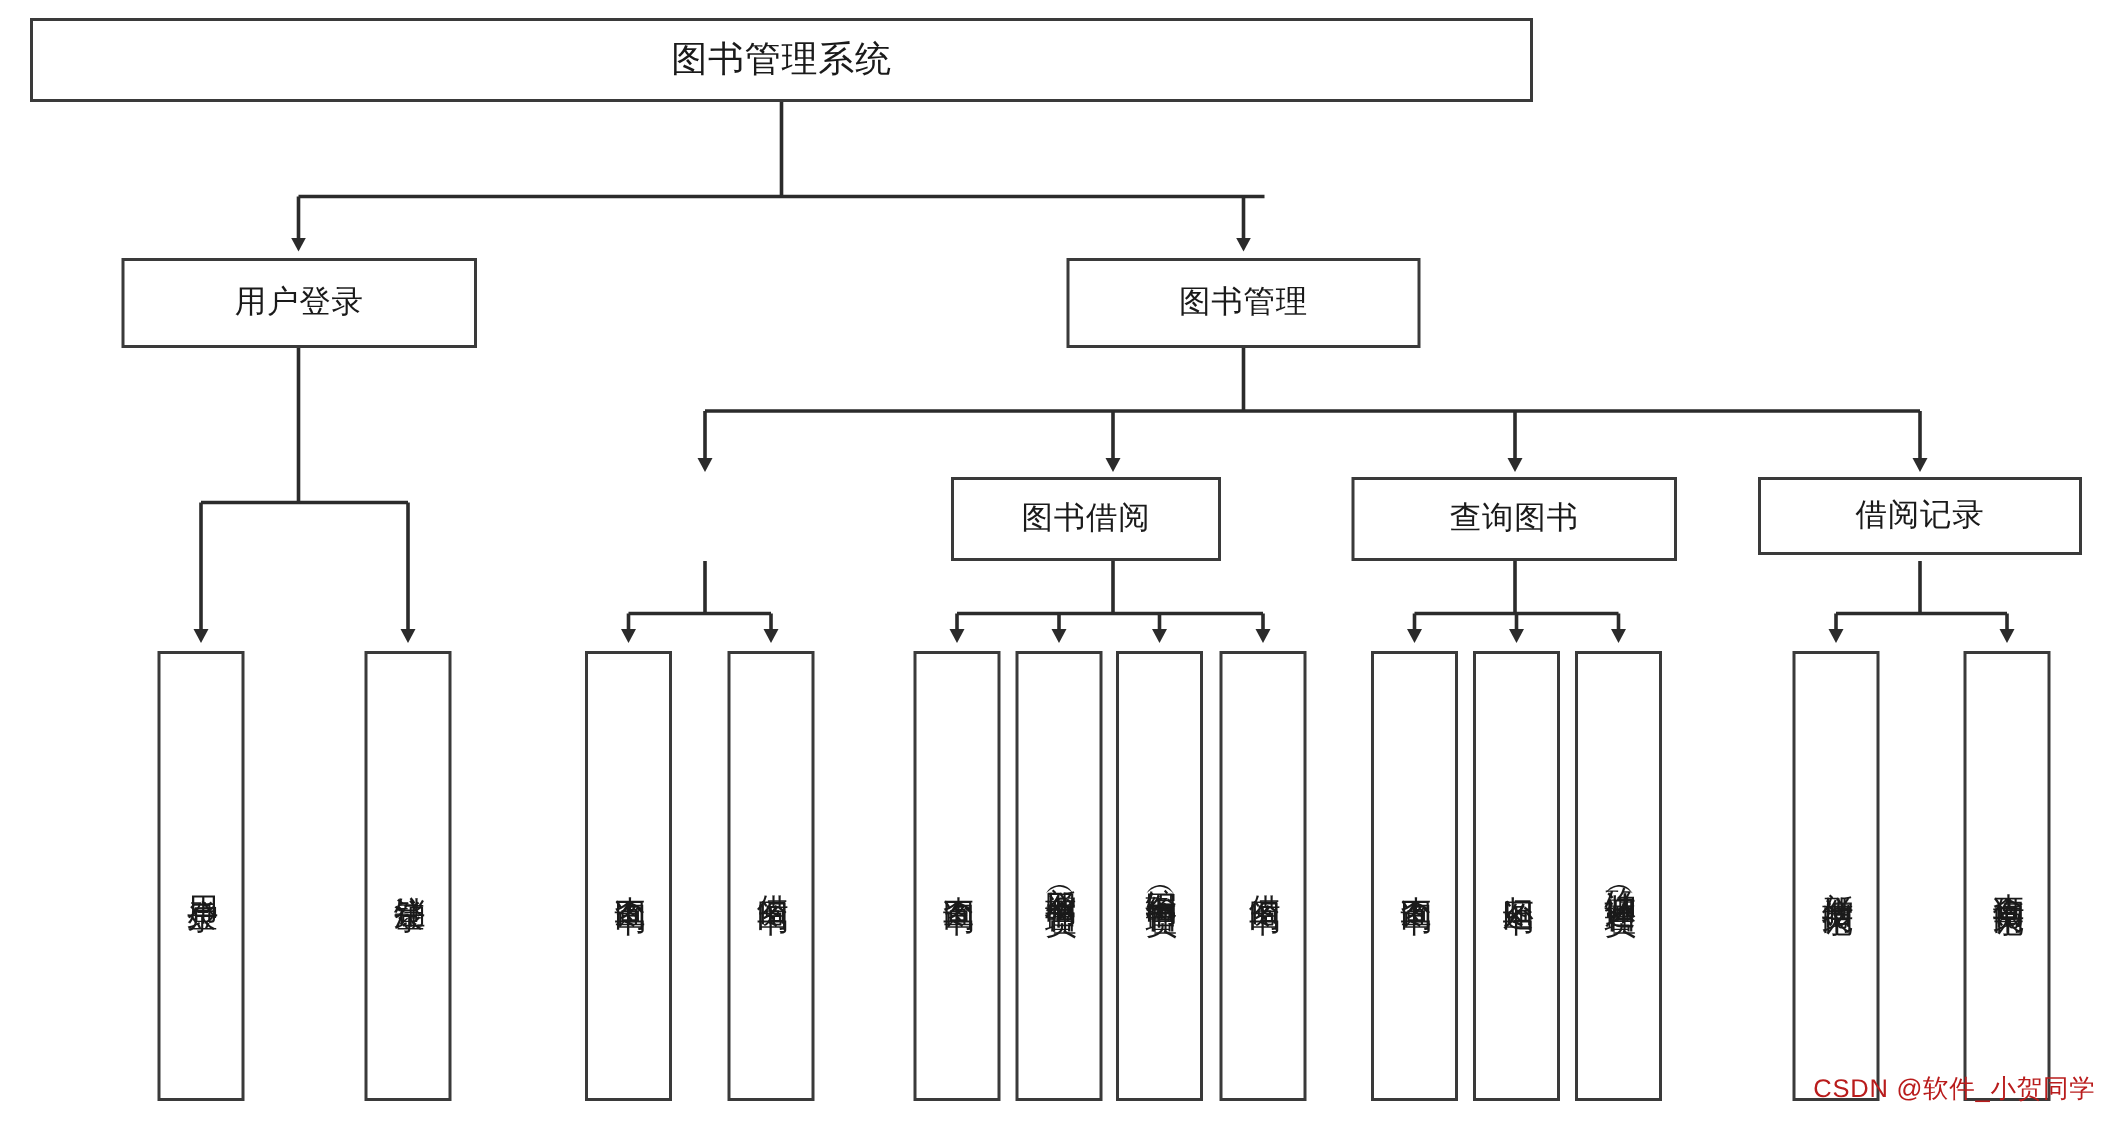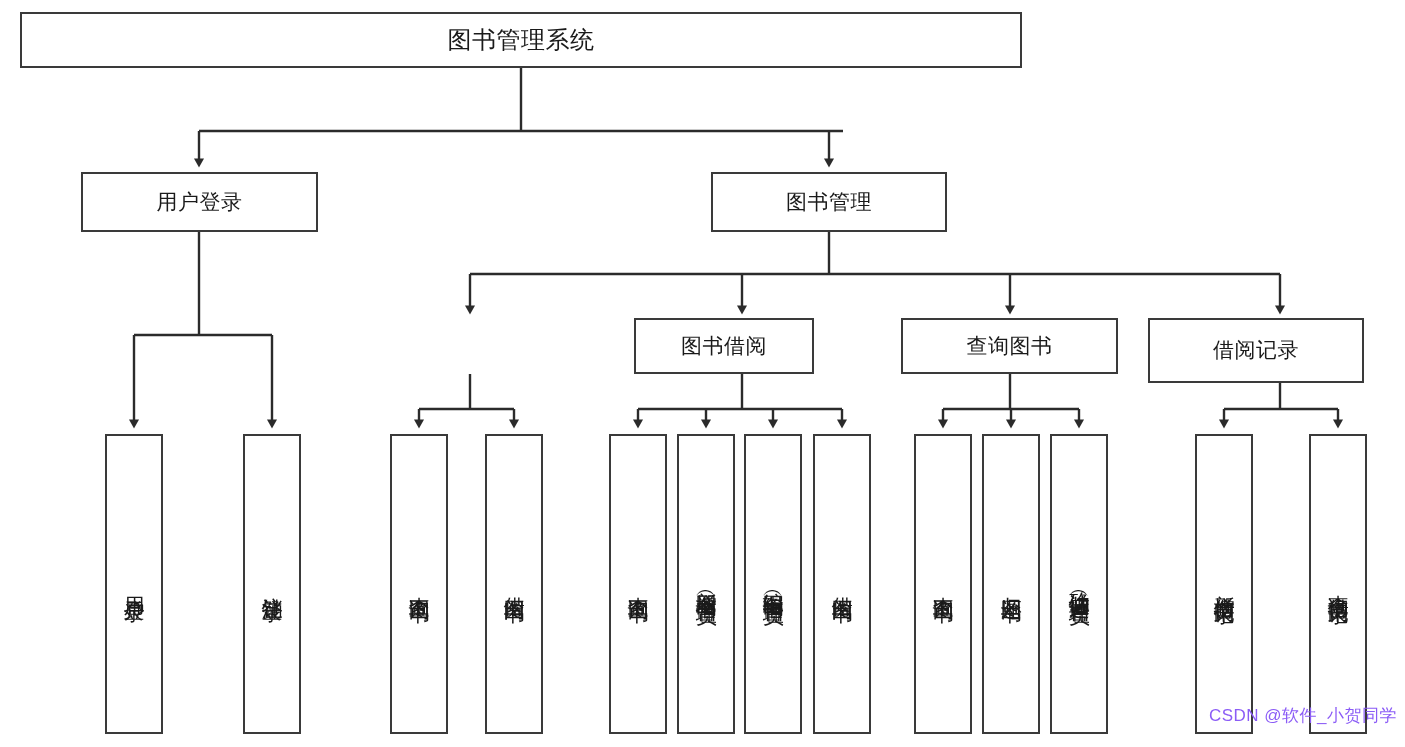--- a/index.html
+++ b/index.html
@@ -59,23 +59,23 @@
     text-orientation: upright;
     font-size: 21px;
     line-height: 1.35;
     letter-spacing: 2px;
     white-space: nowrap;
     max-height: 100%;
   }
   #watermark {
     position: absolute;
     right: 8px;
-    bottom: 20px;
+    bottom: 10px;
     font-size: 17px;
-    color: #8b5cf6;
+    color: #b91c1c;
     letter-spacing: 0.5px;
     user-select: none;
   }
 </style>
 </head>
 <body>
 
 <div id="canvas">
 
   <svg id="wires" viewBox="0 0 1405 747">
@@ -138,21 +138,21 @@
   <div class="node horiz" style="left:711px; top:172px; width:236px; height:60px;">
     <span class="label">图书管理</span>
   </div>
 
   <div class="node horiz" style="left:634px; top:318px; width:180px; height:56px;">
     <span class="label">图书借阅</span>
   </div>
   <div class="node horiz" style="left:901px; top:318px; width:217px; height:56px;">
     <span class="label">查询图书</span>
   </div>
-  <div class="node horiz" style="left:1148px; top:318px; width:216px; height:65px;">
+  <div class="node horiz" style="left:1172px; top:318px; width:216px; height:52px;">
     <span class="label">借阅记录</span>
   </div>
 
   <div class="node vert" style="left:105px; top:434px; width:58px; height:300px;">
     <span class="label">用户登录</span>
   </div>
   <div class="node vert" style="left:243px; top:434px; width:58px; height:300px;">
     <span class="label">注销登录</span>
   </div>
 

